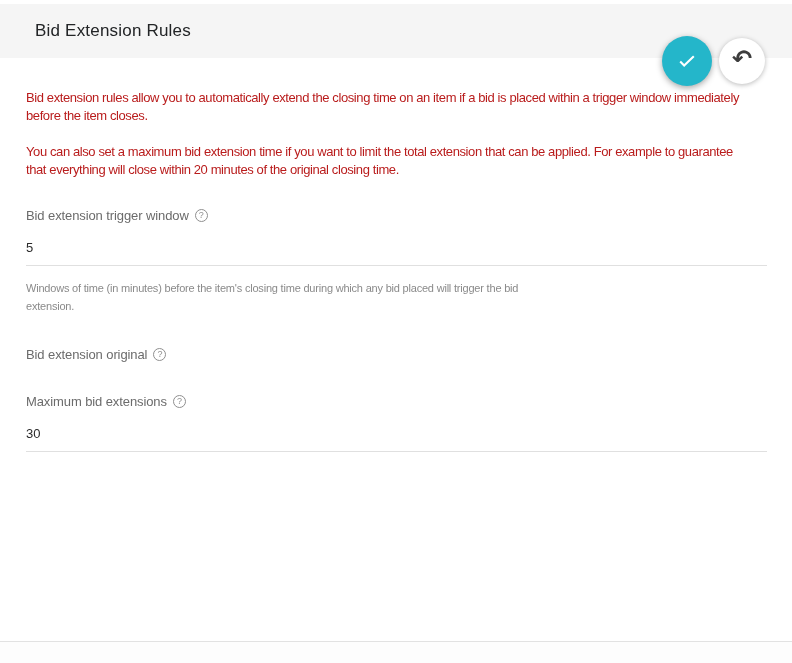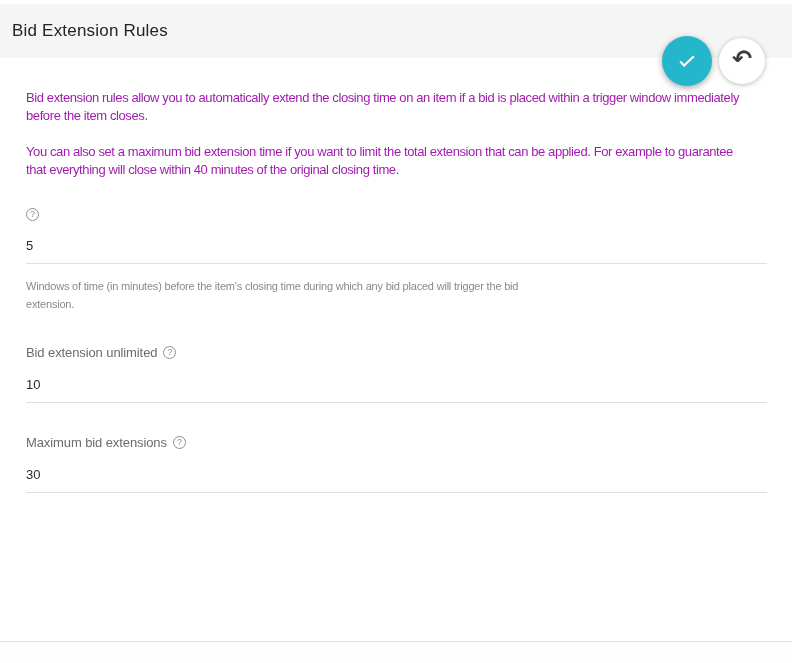--- a/index.html
+++ b/index.html
@@ -6,21 +6,21 @@
   body{
     width:792px;height:663px;position:relative;overflow:hidden;
     background:#ffffff;
     font-family:"Liberation Sans", sans-serif;
     -webkit-font-smoothing:antialiased;
   }
   .top-strip{height:4px;background:#ffffff;}
   .header{
     background:#f5f5f5;height:54px;
     display:flex;align-items:center;
-    padding-left:12px;box-sizing:border-box;
+    padding-left:35px;box-sizing:border-box;
   }
   .page-title{
     margin:0;font-size:17px;font-weight:500;color:#222426;letter-spacing:.2px;
   }
   .fabs{
     position:absolute;top:36px;right:27px;
     display:flex;align-items:center;gap:7px;z-index:5;
   }
   .fab{
     border:none;border-radius:50%;cursor:pointer;padding:0;
@@ -35,21 +35,21 @@
     box-shadow:0 1px 5px rgba(0,0,0,.28);
   }
   .undo-glyph{
     font-family:"DejaVu Sans", sans-serif;
     font-size:24px;font-weight:bold;color:#3d3d3d;line-height:1;
     transform:translateY(-2px);
   }
   .content{padding:0 25px 0 26px;}
   .intro-paragraph{
     margin:0 0 19px;max-width:722px;
-    font-size:13px;line-height:17.5px;color:#a21caf;letter-spacing:-0.4px;
+    font-size:13px;line-height:17.5px;color:#b91c1c;letter-spacing:-0.4px;
   }
   .intro-paragraph:first-child{margin-top:31px;}
   .field{margin-top:32px;}
   .field:first-of-type{margin-top:30px;}
   .field-label{
     display:flex;align-items:center;gap:6px;
     font-size:13px;color:#6b6b6b;letter-spacing:-0.1px;
   }
   .help-badge{
     width:13px;height:13px;border:1px solid #8f8f8f;border-radius:50%;
@@ -93,36 +93,36 @@
     </span>
   </button>
   <button class="fab fab-undo">
     <span class="undo-glyph">↶</span>
   </button>
 </div>
 
 <main class="content">
 
   <p class="intro-paragraph">Bid extension rules allow you to automatically extend the closing time on an item if a bid is placed within a trigger window immediately before the item closes.</p>
-  <p class="intro-paragraph">You can also set a maximum bid extension time if you want to limit the total extension that can be applied. For example to guarantee that everything will close within 40 minutes of the original closing time.</p>
+  <p class="intro-paragraph">You can also set a maximum bid extension time if you want to limit the total extension that can be applied. For example to guarantee that everything will close within 20 minutes of the original closing time.</p>
 
   <div class="field">
     <div class="field-label">
+      <span>Bid extension trigger window</span>
       <span class="help-badge">?</span>
     </div>
     <input class="field-input" type="text" value="5" style="">
     <div class="helper-text narrow">Windows of time (in minutes) before the item's closing time during which any bid placed will trigger the bid extension.</div>
   </div>
 
   <div class="field">
     <div class="field-label">
-      <span>Bid extension unlimited</span>
+      <span>Bid extension original</span>
       <span class="help-badge">?</span>
     </div>
-    <input class="field-input" type="text" value="10" style="">
   </div>
 
   <div class="field">
     <div class="field-label">
       <span>Maximum bid extensions</span>
       <span class="help-badge">?</span>
     </div>
     <input class="field-input" type="text" value="30" style="">
   </div>
 

